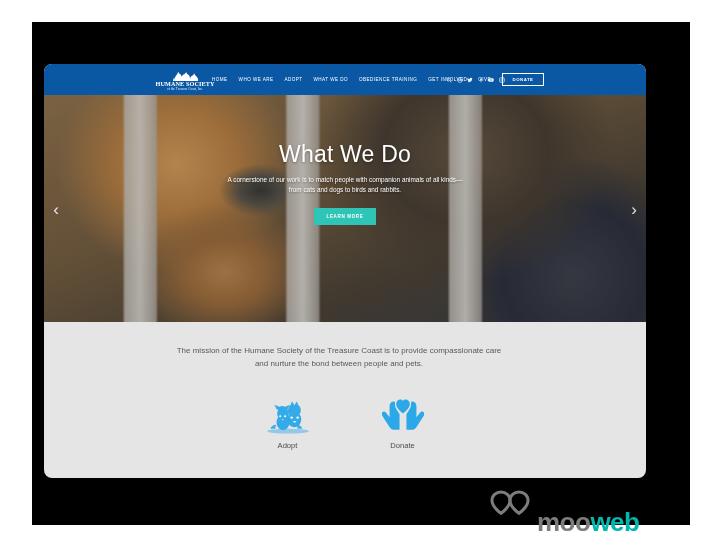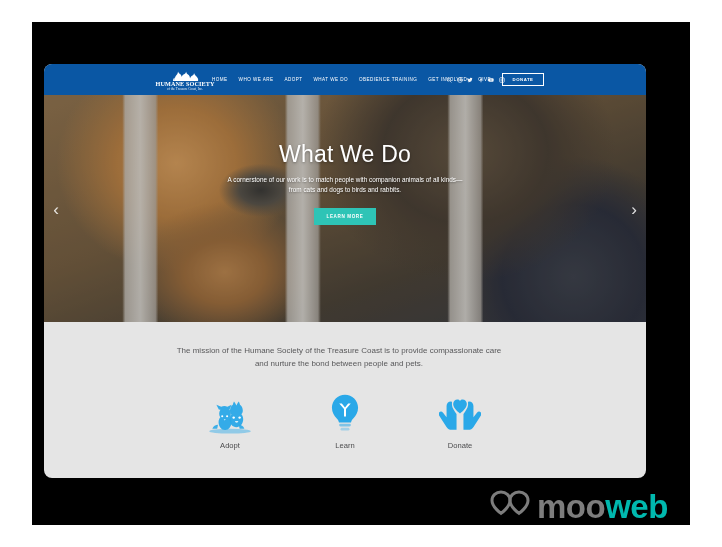--- a/index.html
+++ b/index.html
@@ -275,22 +275,22 @@
   #wm-heart {
     position: absolute;
     left: 0px;
     top: 0px;
     width: 44px;
     height: 36px;
   }
   #wm-text {
     position: absolute;
     left: 48px;
-    top: 4px;
-    font-size: 33px;
+    top: 19px;
+    font-size: 26px;
     font-weight: bold;
     letter-spacing: -0.5px;
     line-height: 34px;
     font-family: "Liberation Sans", sans-serif;
     white-space: nowrap;
   }
   .wm-a { color: #7d7d7d; }
   .wm-b { color: #00b8ae; }
 </style>
 </head>
@@ -389,33 +389,20 @@
             <circle cx="26.4" cy="22.3" r="1.3" fill="#ffffff"></circle>
             <path d="M22.1 26h2.6l-1.3 1.6z" fill="#ffffff" opacity="0.85"></path>
             <path d="M8 38c1-3 4-5 7-5l-1 5z" opacity="0.9"></path>
             <path d="M48 38c-1-3-4-5-7-5l1 5z" opacity="0.9"></path>
           </g>
         </svg>
       </span>
       <span class="ql-label">Adopt</span>
     </a>
 
-    <a class="quicklink" href="#">
-      <span class="ql-icon">
-        <svg viewBox="0 0 44 52" width="34" height="40" aria-hidden="true">
-          <g fill="#2aa8e8">
-            <path d="M22 1C12.6 1 5 8.6 5 18c0 6 3 10.5 6 13.6 1.8 1.9 2.8 3.6 3.2 5.4h15.6c.4-1.8 1.4-3.5 3.2-5.4C36 28.5 39 24 39 18 39 8.6 31.4 1 22 1z"></path>
-            <rect x="14.4" y="38.6" width="15.2" height="3.6" rx="1.8" opacity="0.55"></rect>
-            <rect x="16.2" y="44" width="11.6" height="3.4" rx="1.7" opacity="0.35"></rect>
-            <path d="M14.5 12.5l6.2 7.1v9.5h2.6v-9.5l6.2-7.1h-3.4L22 17.4l-4.1-4.9z" fill="#ffffff"></path>
-          </g>
-        </svg>
-      </span>
-      <span class="ql-label">Learn</span>
-    </a>
 
 
     <a class="quicklink" href="#">
       <span class="ql-icon">
         <svg viewBox="0 0 52 46" width="42" height="37" aria-hidden="true">
           <g fill="#2aa8e8">
             <path d="M26 20.5S17.5 14.6 17.5 8.8c0-3.2 2.4-5.6 5.3-5.6 1.6 0 3 .8 3.2 2.2.2-1.4 1.6-2.2 3.2-2.2 2.9 0 5.3 2.4 5.3 5.6 0 5.8-8.5 11.7-8.5 11.7z"></path>
             <path d="M14.5 5.5c-3 0-5.2 2.4-5.2 5.6v14l-4.4-5.6c-1.2-1.6-3.4-1.8-4.6-.5-1 1.1-1 2.8-.1 4.2l9 14c1.5 2.3 3.8 3.6 6.3 3.6h6.2V21.2C19.6 17.8 16 13.5 16 9.9V6.1c-.5-.4-1-.6-1.5-.6z"></path>
             <path d="M37.5 5.5c3 0 5.2 2.4 5.2 5.6v14l4.4-5.6c1.2-1.6 3.4-1.8 4.6-.5 1 1.1 1 2.8.1 4.2l-9 14c-1.5 2.3-3.8 3.6-6.3 3.6h-6.2V21.2c2.1-3.4 5.7-7.7 5.7-11.3V6.1c.5-.4 1-.6 1.5-.6z"></path>
           </g>

